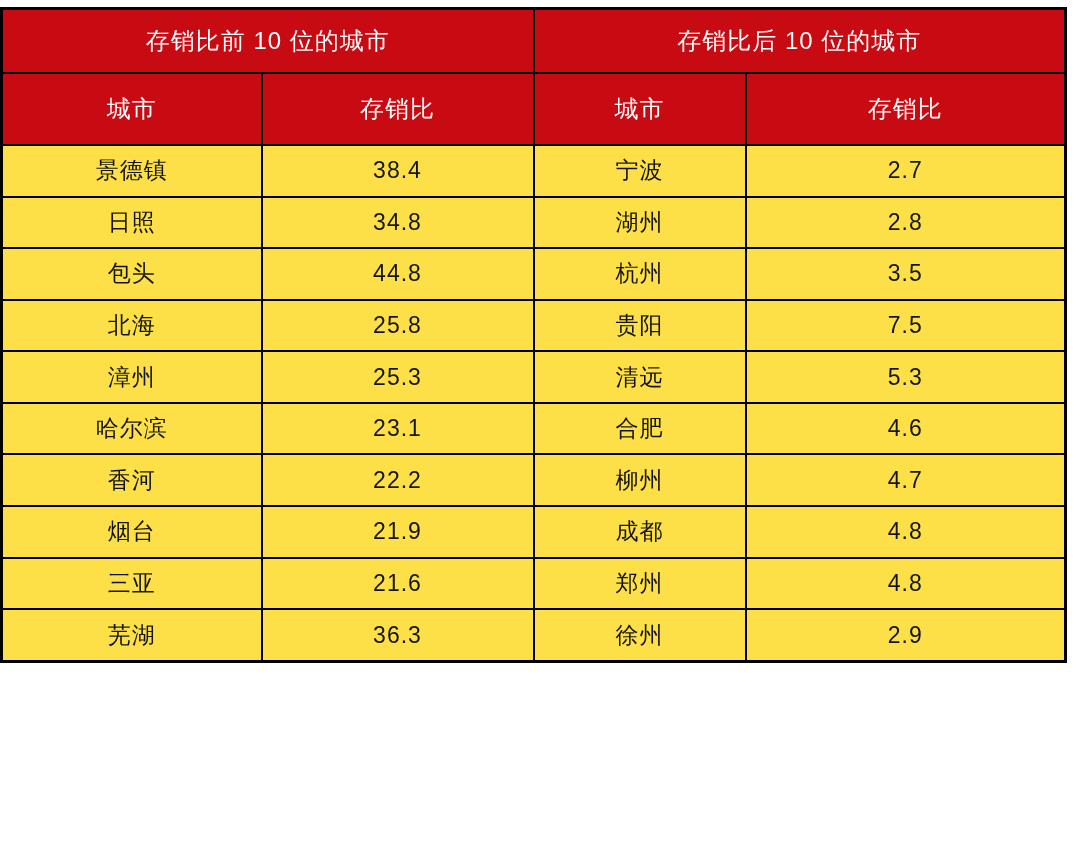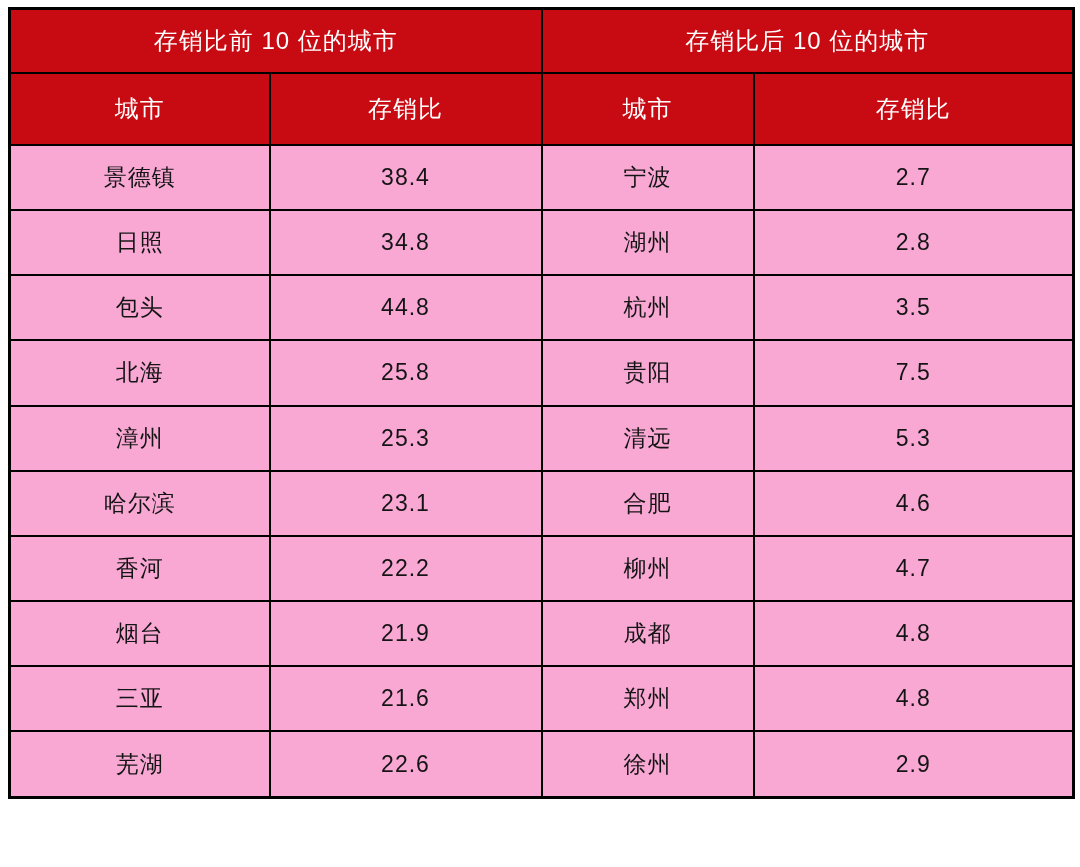--- a/index.html
+++ b/index.html
@@ -8,22 +8,22 @@
     width: 1080px; height: 867px; position: relative; overflow: hidden;
     font-family: "Liberation Sans", "DejaVu Sans", sans-serif;
     --header-bg: #c80b13;
     --header-text: #ffffff;
     --border-color: #000000;
     --cell-text: #141414;
   }
 
   
   .table-wrap {
-    position: absolute; left: 8px; top: 7px;
-    width: 1064px; height: 792px;
+    position: absolute; left: 0; top: 7px;
+    width: 1064px; height: 656px;
   }
 
   table.ratio-table {
     width: 100%; height: 100%;
     border-collapse: collapse;
     table-layout: fixed;
     border: 3px solid var(--border-color);
   }
   .ratio-table th, .ratio-table td {
     border: 2px solid var(--border-color);
@@ -34,21 +34,21 @@
     white-space: nowrap;
   }
   .ratio-table th {
     background: var(--header-bg);
     color: var(--header-text);
     font-weight: normal;
   }
   .title-row th { height: 62px; font-size: 24px; letter-spacing: 1px; }
   .colhead-row th { height: 70px; font-size: 24px; letter-spacing: 1px; }
   .ratio-table td {
-    background: #f9a8d4;
+    background: #fde047;
     color: var(--cell-text);
     font-size: 23px;
     letter-spacing: 1px;
   }
 </style>
 </head>
 <body style="--header-bg: #c80b13; --header-text: #ffffff; --border-color: #000000; --cell-text: #141414;">
 
 <div class="table-wrap">
   <table class="ratio-table">
@@ -120,19 +120,19 @@
           <td>4.8</td>
         </tr>
         <tr>
           <td>三亚</td>
           <td>21.6</td>
           <td>郑州</td>
           <td>4.8</td>
         </tr>
         <tr>
           <td>芜湖</td>
-          <td>22.6</td>
+          <td>36.3</td>
           <td>徐州</td>
           <td>2.9</td>
         </tr>
       </tbody>
   </table>
 </div>
 
 </body></html>

